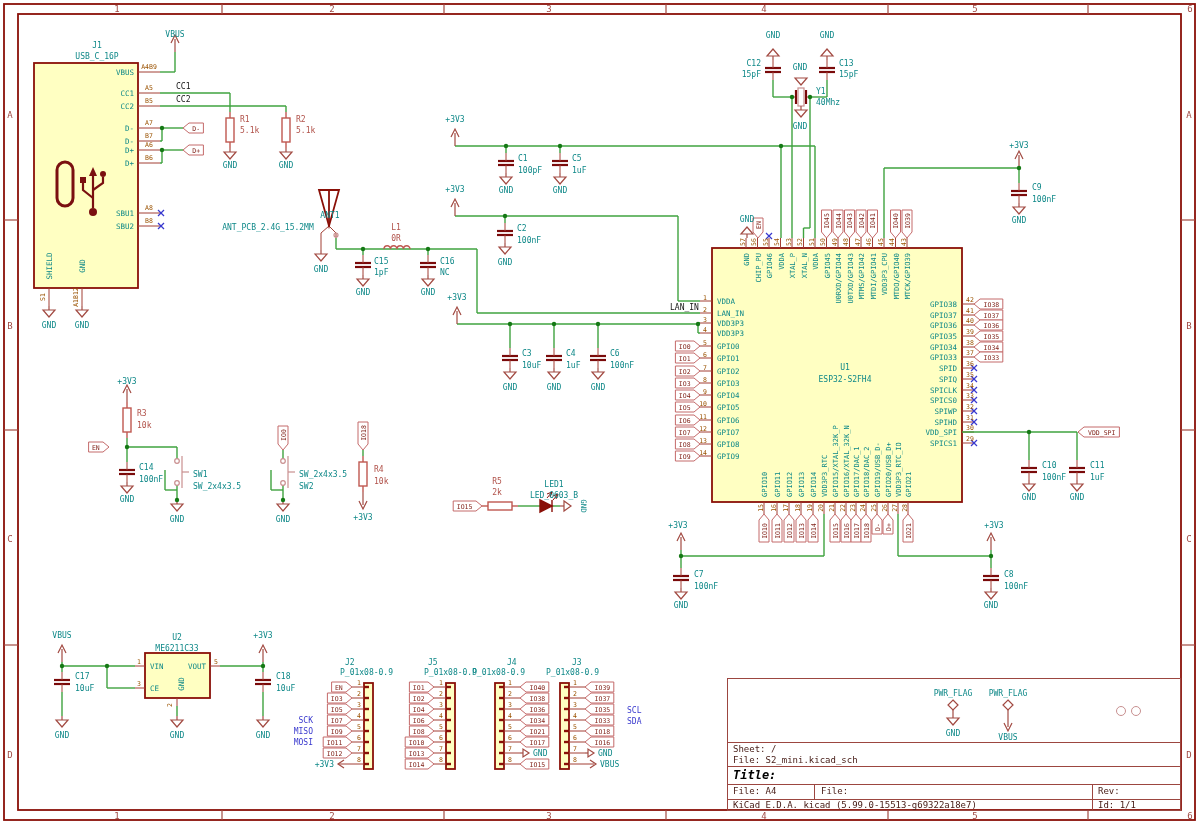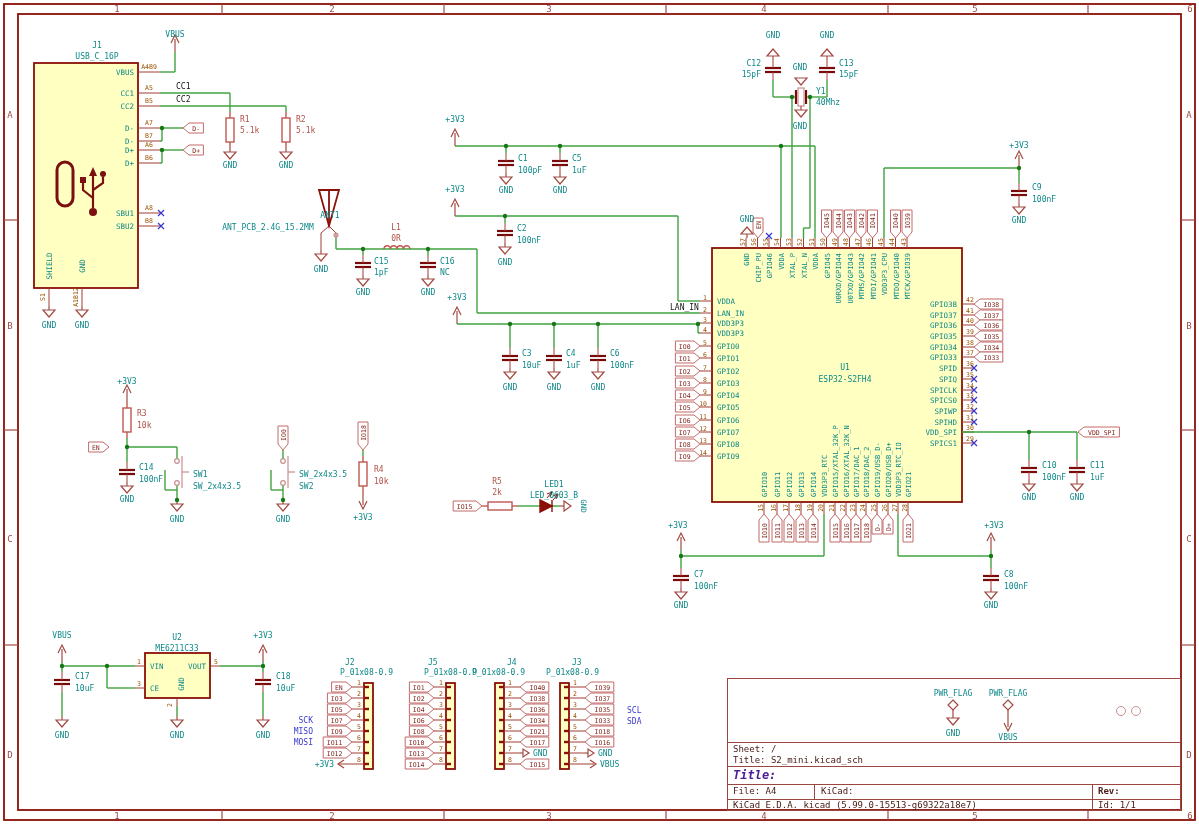--- a/index.html
+++ b/index.html
@@ -23,21 +23,21 @@
   .flagshape{stroke:#C46A6A;stroke-width:1;fill:#fff}
   .swsym{stroke:#C98F8F;stroke-width:1.2;fill:none}
   .ledsym{stroke:#8A1008;stroke-width:1.4;fill:#8A1008}
   .usb{stroke:#7A1010;fill:none}
   
   #tb{position:absolute;left:727px;top:678px;width:452px;height:131px;
       border:1.5px solid #9C4640;color:#4A201A;font-size:9px;}
   #tb .row{position:absolute;left:0;width:100%;border-top:1px solid #9C4640;}
   #tb .cell{position:absolute;white-space:nowrap;}
   #tb .vd{position:absolute;border-left:1px solid #9C4640;}
-  #tb .title{color:#4c1d95;font-weight:bold;font-style:italic;font-size:12px;}
+  #tb .title{color:#000000;font-weight:bold;font-style:italic;font-size:12px;}
 </style>
 </head>
 <body>
 
 <div id="stage">
   <svg id="sch" width="1199" height="824" viewBox="0 0 1199 824">
       <rect x="4" y="4" width="1191" height="816" class="sym" stroke="#A04A44" stroke-width="1.2" fill="none"></rect>
       <rect x="18" y="14" width="1163" height="796" class="sym" stroke="#A04A44" stroke-width="1.2" fill="none"></rect>
       <line x1="222" y1="4" x2="222" y2="14" class="gndsym" stroke="#A04A44"></line>
       <line x1="222" y1="810" x2="222" y2="820" class="gndsym" stroke="#A04A44"></line>
@@ -1323,21 +1323,21 @@
     </svg>
 
   <div id="tb">
     <div class="row" style="top:63px"></div>
     <div class="row" style="top:87px"></div>
     <div class="row" style="top:105px"></div>
     <div class="row" style="top:120px"></div>
     <div class="vd" style="left:86px;top:105px;height:15px"></div>
     <div class="vd" style="left:364px;top:105px;height:26px"></div>
     <div class="cell" style="left:5px;top:65px">Sheet: /</div>
-    <div class="cell" style="left:5px;top:76px">Title: S2_mini.kicad_sch</div>
+    <div class="cell" style="left:5px;top:76px">File: S2_mini.kicad_sch</div>
     <div class="cell title" style="left:5px;top:89px">Title:</div>
     <div class="cell" style="left:5px;top:107px">File: A4</div>
-    <div class="cell" style="left:93px;top:107px">KiCad:</div>
-    <div class="cell" style="left:370px;top:107px;font-weight:bold">Rev:</div>
+    <div class="cell" style="left:93px;top:107px">File:</div>
+    <div class="cell" style="left:370px;top:107px;font-weight:normal">Rev:</div>
     <div class="cell" style="left:5px;top:121px">KiCad E.D.A.  kicad (5.99.0-15513-g69322a18e7)</div>
     <div class="cell" style="left:370px;top:121px">Id: 1/1</div>
   </div>
 </div>
 
 </body></html>

